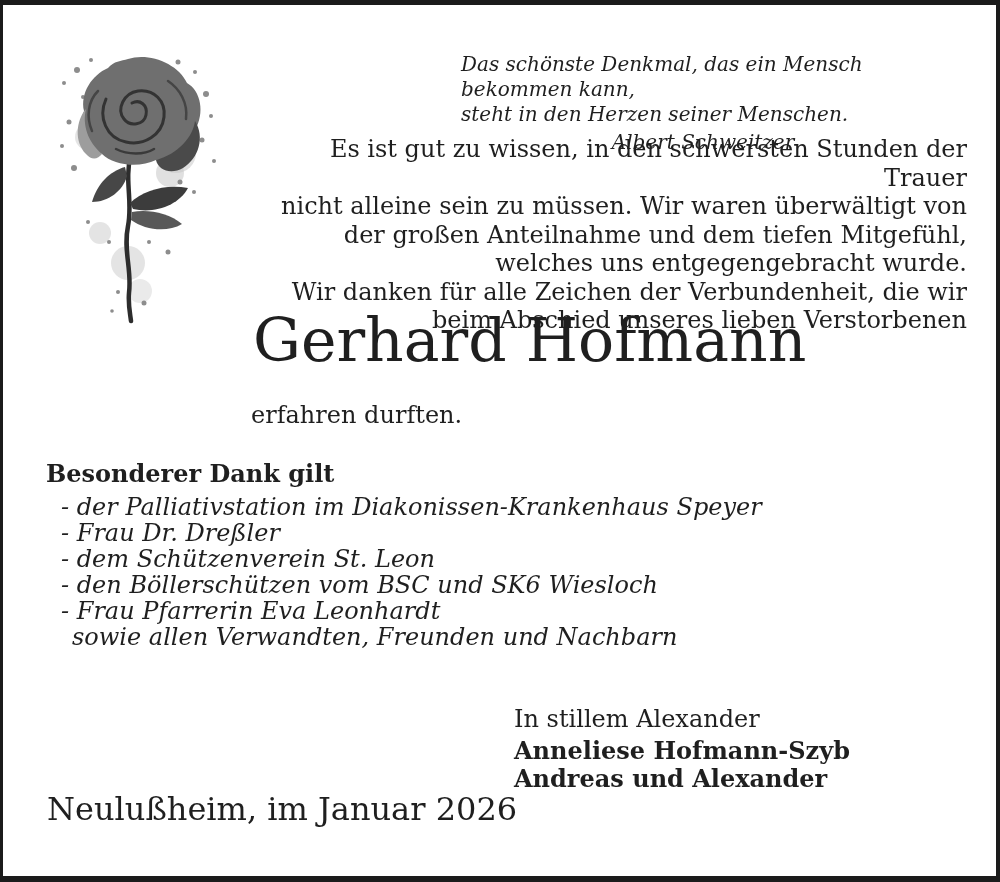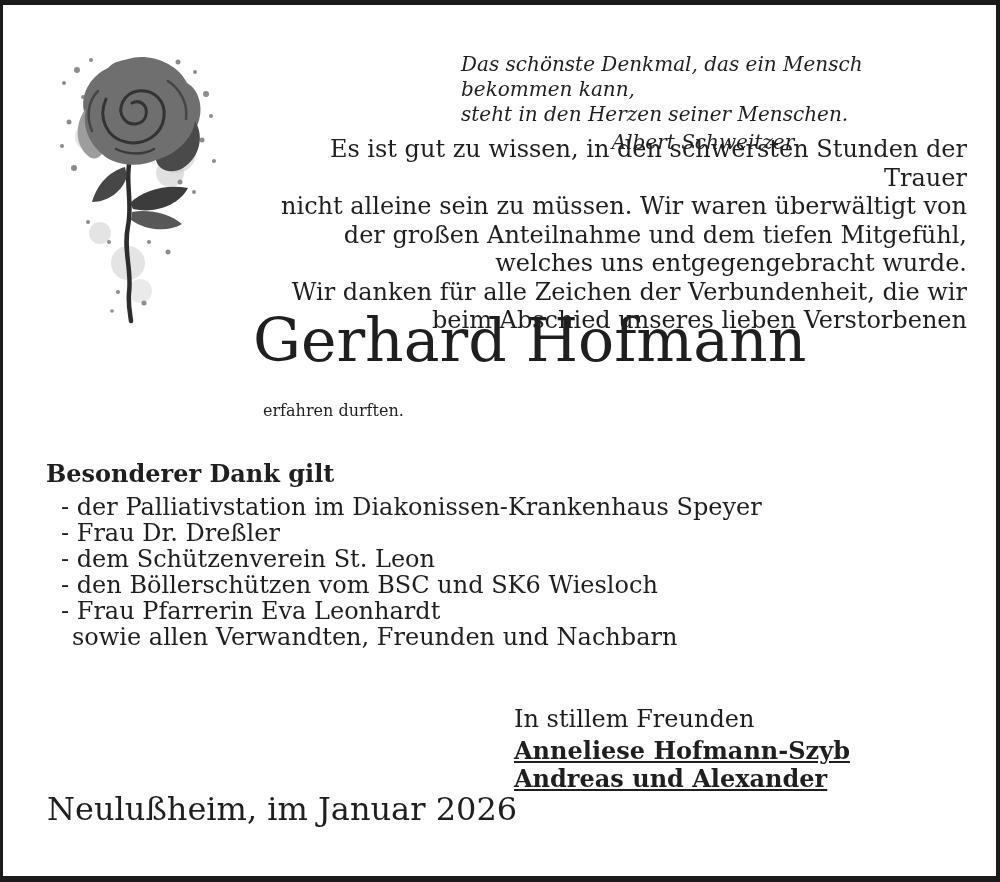--- a/index.html
+++ b/index.html
@@ -25,30 +25,30 @@
   }
   .quote-attr { text-align: center; margin-top: 3px; }
   .intro {
     left: 252px; top: 130px; width: 712px;
     font-size: 24px; line-height: 28.5px; text-align: right;
   }
   .deceased-name {
     left: 250px; top: 302px;
     font-size: 60px; line-height: 66px; white-space: nowrap;
   }
-  .after-name { left: 260px; top: 396px; font-size: 16px; text-align: right; }
+  .after-name { left: 248px; top: 396px; font-size: 24px; text-align: right; }
   .thanks-heading {
     left: 43px; top: 454px;
     font-size: 24px; font-weight: bold;
   }
-  .thanks-list { left: 58px; top: 489px; font-size: 24px; line-height: 26px; }
+  .thanks-list { left: 58px; top: 489px; font-size: 24px; line-height: 26px; font-style: italic; }
   .thanks-item { white-space: nowrap; }
   .thanks-item.cont { padding-left: 11px; }
   .closing-line { left: 511px; top: 700px; font-size: 24px; }
-  .mourners { left: 511px; top: 732px; font-size: 24px; line-height: 28px; font-weight: bold; text-decoration: underline; }
+  .mourners { left: 511px; top: 732px; font-size: 24px; line-height: 28px; font-weight: bold; }
   .place-date { left: 44px; top: 785px; font-size: 32px; }
 </style>
 </head>
 <body>
 
 <div class="sheet">
 
   <div class="abs rose-wrap">
     <svg width="195" height="290" viewBox="0 0 195 290" xmlns="http://www.w3.org/2000/svg">
 
@@ -131,21 +131,21 @@
   <div class="abs thanks-heading">Besonderer Dank gilt</div>
   <div class="abs thanks-list">
     <div class="thanks-item">- der Palliativstation im Diakonissen-Krankenhaus Speyer</div>
     <div class="thanks-item">- Frau Dr. Dreßler</div>
     <div class="thanks-item">- dem Schützenverein St. Leon</div>
     <div class="thanks-item">- den Böllerschützen vom BSC und SK6 Wiesloch</div>
     <div class="thanks-item">- Frau Pfarrerin Eva Leonhardt</div>
     <div class="thanks-item cont">sowie allen Verwandten, Freunden und Nachbarn</div>
   </div>
 
-  <div class="abs closing-line">In stillem Freunden</div>
+  <div class="abs closing-line">In stillem Alexander</div>
   <div class="abs mourners">
     <div>Anneliese Hofmann-Szyb</div>
     <div>Andreas und Alexander</div>
   </div>
 
   <div class="abs place-date">Neulußheim, im Januar 2026</div>
 
 </div>
 
 </body></html>

